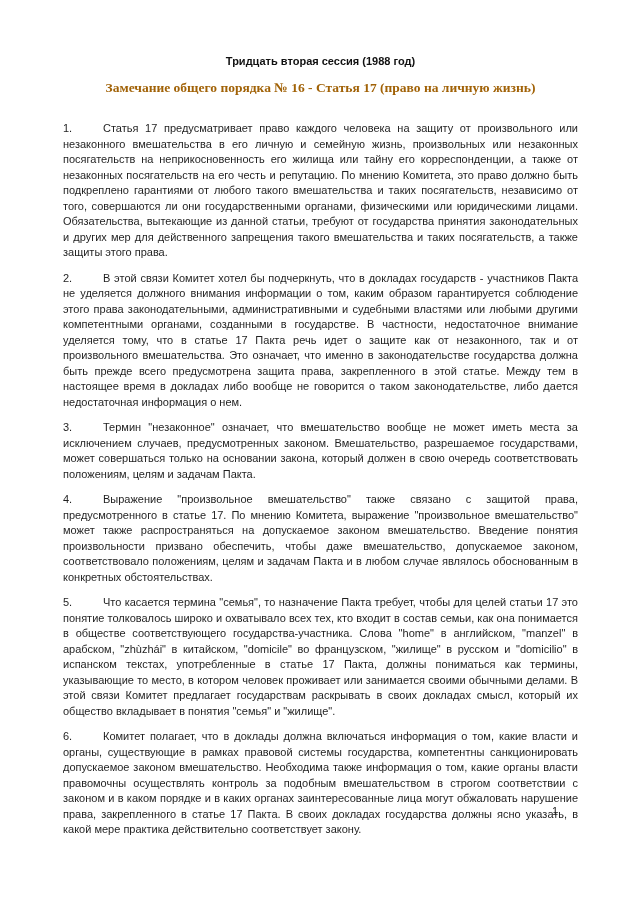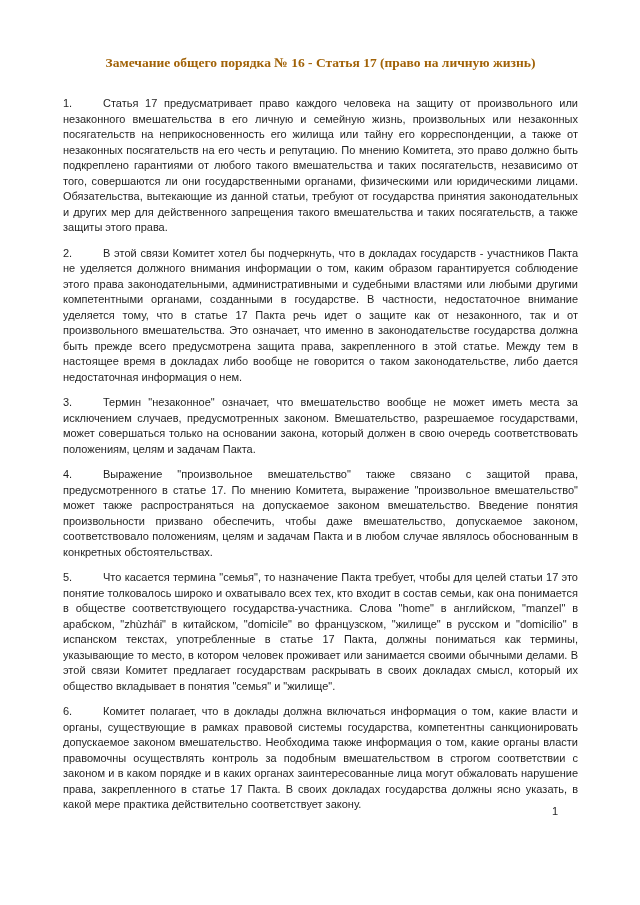--- a/index.html
+++ b/index.html
@@ -57,20 +57,21 @@
     font-size: 11px;
     color: #1f1f1f;
     line-height: 14px;
   }
 </style>
 </head>
 <body>
 
 <div class="page">
 
+  <div class="session-title">Тридцать вторая сессия (1988 год)</div>
 
   <div class="doc-title">Замечание общего порядка № 16 - Статья 17 (право на личную жизнь)</div>
 
   <div class="paragraphs">
 
     <p class="para">
       <span class="para-num">1.</span><span>Статья 17 предусматривает право каждого человека на защиту от произвольного или незаконного вмешательства в его личную и семейную жизнь, произвольных или незаконных посягательств на неприкосновенность его жилища или тайну его корреспонденции, а также от незаконных посягательств на его честь и репутацию.  По мнению Комитета, это право должно быть подкреплено гарантиями от любого такого вмешательства и таких посягательств, независимо от того, совершаются ли они государственными органами, физическими или юридическими лицами.  Обязательства, вытекающие из данной статьи, требуют от государства принятия законодательных и других мер для действенного запрещения такого вмешательства и таких посягательств, а также защиты этого права.</span>
     </p>
 
     <p class="para">

